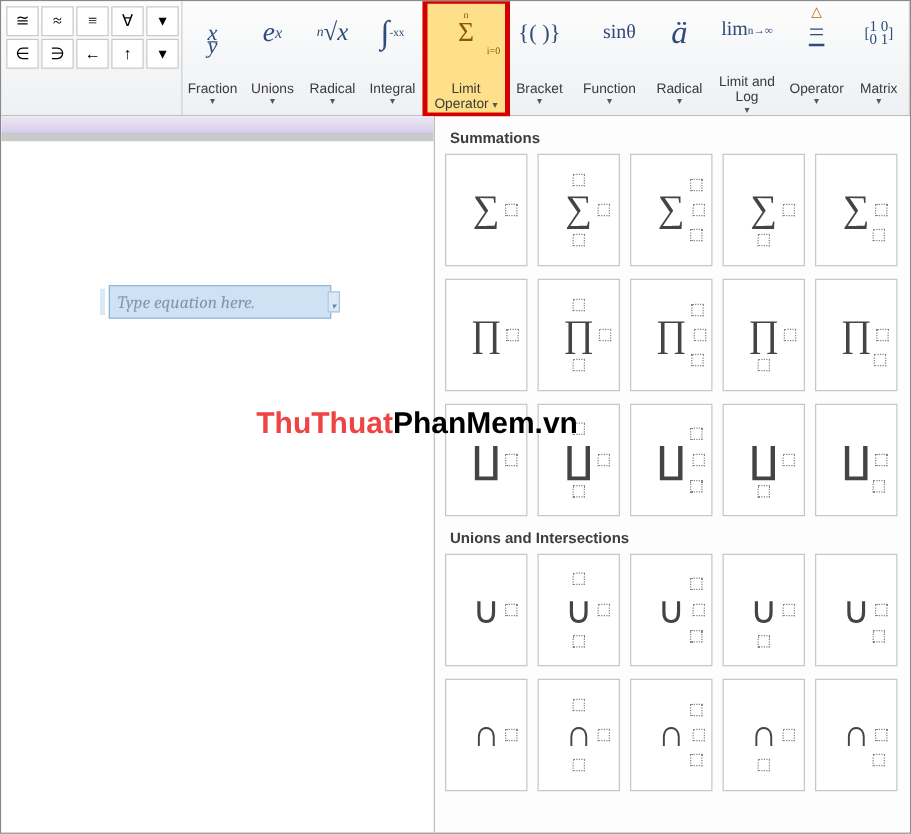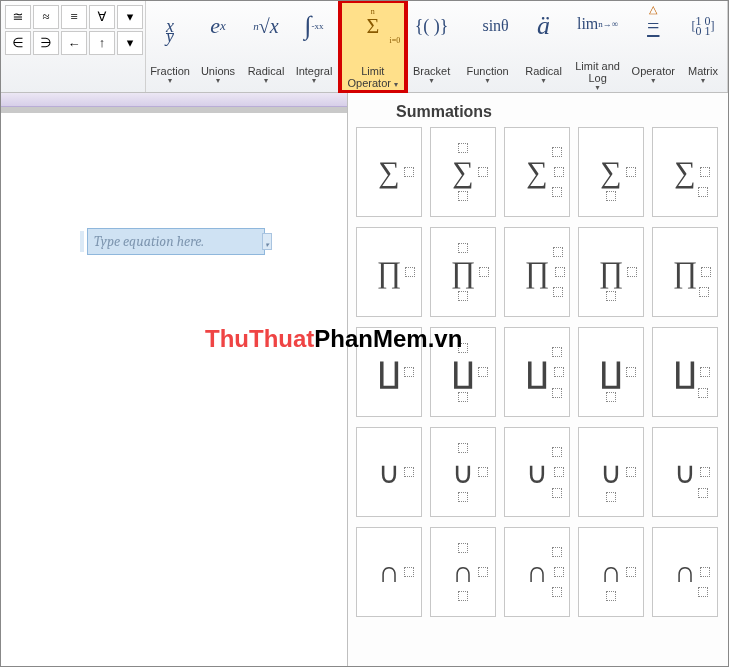--- a/index.html
+++ b/index.html
@@ -117,24 +117,23 @@
   
   .operator-panel {
     position:absolute;
     top:92px; left:346px; right:0; bottom:0;
     background:#fdfdfd;
     border-left:1px solid #bfbfbf;
     overflow:hidden;
   }
   .panel-section-title {
     font-weight:bold;
-    font-size:16px;
+    font-size:12px;
     color:#3d3d3d;
     padding:10px 0 6px 12px;
-    margin-left:36px;
   }
   .tile-grid {
     display:flex; gap:8px;
     padding:0 8px;
   }
   .tile-grid + .tile-grid { margin-top:10px; }
   .tile {
     width:66px; height:90px;
     border:1px solid #c7c7c7;
     background:#fff;
@@ -338,20 +337,21 @@
       <div class="tile">
         <div class="op-core v3">∐<div class="ph r"></div><div class="ph tr"></div><div class="ph br"></div></div>
       </div>
       <div class="tile">
         <div class="op-core v4">∐<div class="ph r"></div><div class="ph b"></div></div>
       </div>
       <div class="tile">
         <div class="op-core v5">∐<div class="ph r"></div><div class="ph br"></div></div>
       </div>
     </div>
+    <div class="panel-section-title">Unions and Intersections</div>
     <div class="tile-grid">
       <div class="tile">
         <div class="op-core v1">∪<div class="ph r"></div></div>
       </div>
       <div class="tile">
         <div class="op-core v2">∪<div class="ph r"></div><div class="ph b"></div><div class="ph t"></div></div>
       </div>
       <div class="tile">
         <div class="op-core v3">∪<div class="ph r"></div><div class="ph tr"></div><div class="ph br"></div></div>
       </div>

